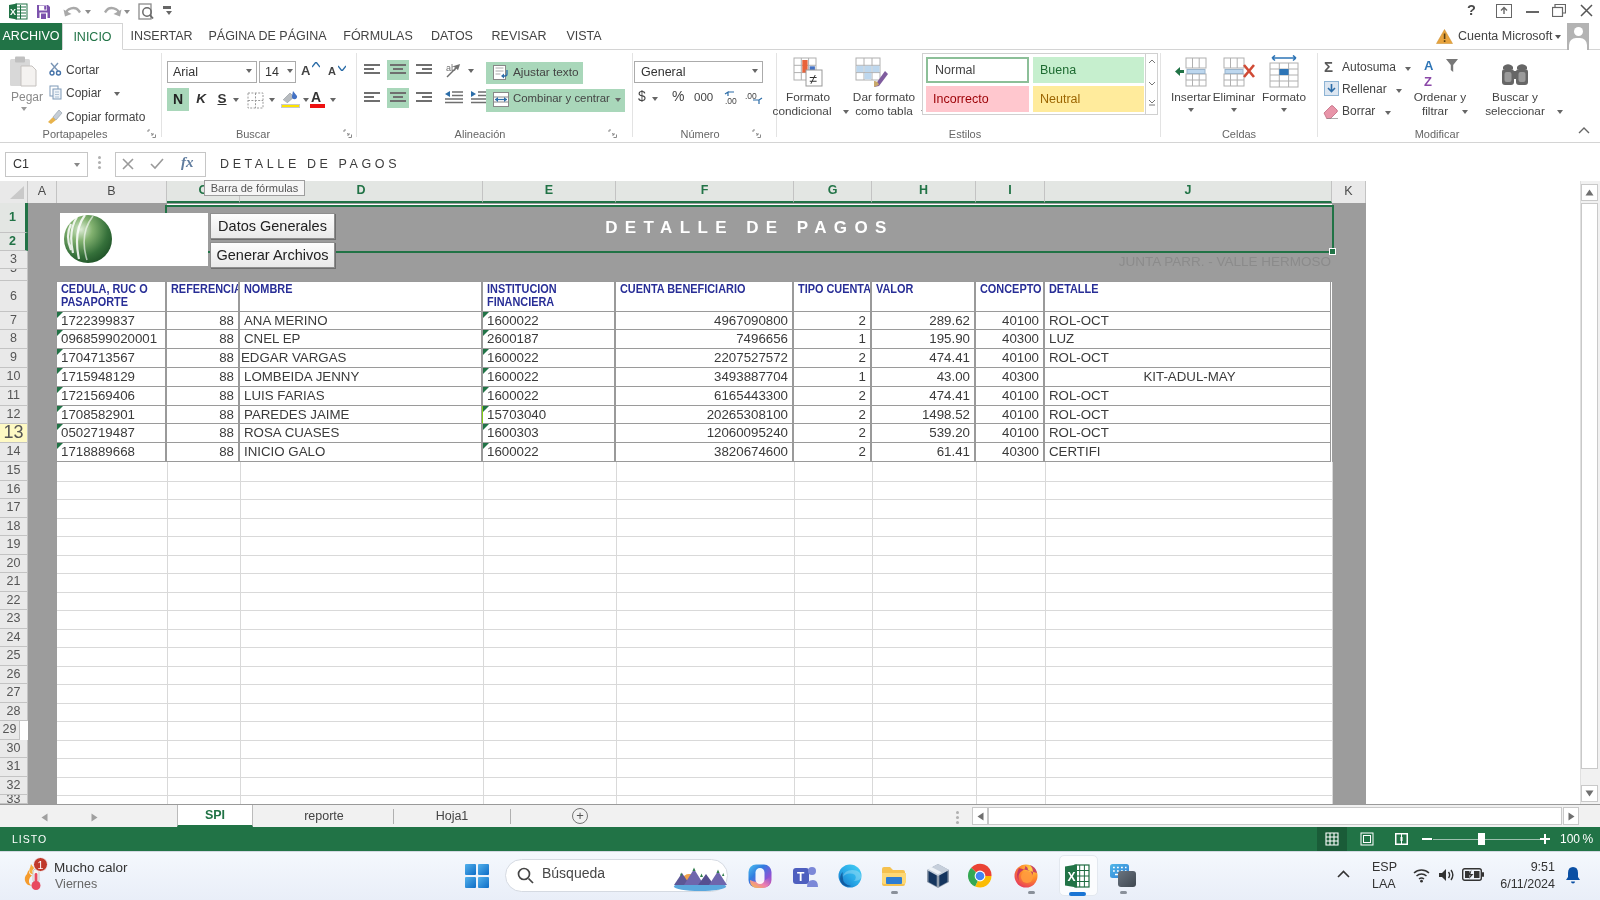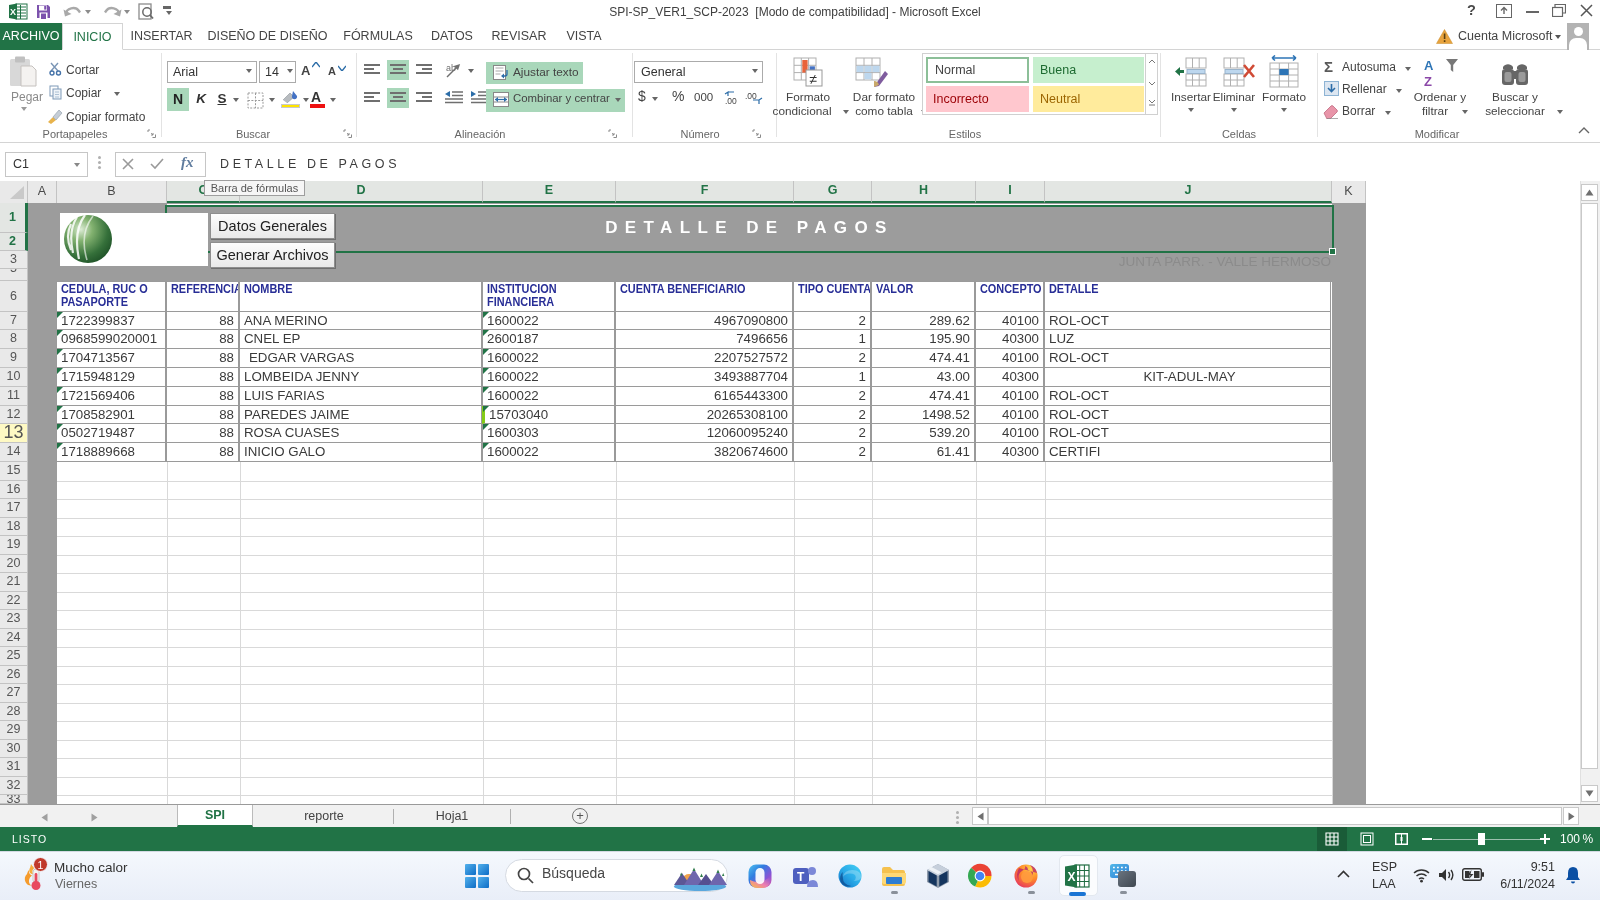--- a/index.html
+++ b/index.html
@@ -32,41 +32,40 @@
       <path d="M19.5 4.5 L18 11.5 L11.5 9 z" fill="#a9a9a9"></path>
       <path d="M22 5 h6 l-3 4 z" fill="#8c8c8c"></path>
     </svg>
 <svg class="a" style="left:137px;top:3px;" width="18" height="18" viewBox="0 0 18 18">
       <rect x="2" y="1" width="12" height="15" fill="#fff" stroke="#8c8c8c" stroke-width="1.3"></rect>
       <circle cx="10" cy="9" r="4.2" fill="none" stroke="#6a6a6a" stroke-width="1.5"></circle>
       <path d="M13 12.2 L16 15.5" stroke="#6a6a6a" stroke-width="1.8"></path>
     </svg>
 <div class="a" style="left:163px;top:6px;width:8px;height:2px;border-top:1px solid #666;border-bottom:2px solid #666;"></div>
 <div class="a" style="left:166px;top:11px;width:0;height:0;border-left:3px solid transparent;border-right:3px solid transparent;border-top:4px solid #666;"></div>
-<div class="a" style="left:0;top:5px;width:1590px;text-align:center;font-size:12px;color:#404040;">SPI-SP_VER1_SCP-2023&nbsp; [Modo de compatibilidad] - Microsoft Excel</div>
 <div class="a" style="left:1467px;top:2px;font-size:14.5px;color:#4a4a4a;font-weight:bold;">?</div>
 <svg class="a" style="left:1496px;top:4px;" width="16" height="14" viewBox="0 0 16 14">
       <rect x="0.5" y="0.5" width="15" height="13" fill="none" stroke="#666"></rect>
       <path d="M8 10 V4 M5 6.5 L8 3.5 L11 6.5" stroke="#666" stroke-width="1.4" fill="none"></path>
     </svg>
 <div class="a" style="left:1526px;top:11px;width:13px;height:2px;background:#666;"></div>
 <svg class="a" style="left:1552px;top:4px;" width="14" height="13" viewBox="0 0 14 13">
       <rect x="0.5" y="3.5" width="10" height="9" fill="#fff" stroke="#666" stroke-width="1.2"></rect>
       <path d="M3 3.5 V0.5 H13.5 V9 H11" stroke="#666" stroke-width="1.2" fill="none"></path>
     </svg>
 <svg class="a" style="left:1580px;top:4px;" width="13" height="13" viewBox="0 0 13 13">
       <path d="M1 1 L12 12 M12 1 L1 12" stroke="#555" stroke-width="1.5"></path>
     </svg>
 </div>
 <div class="a" style="left:0;top:23px;width:1600px;height:27px;background:#fff;">
 <div class="a" style="left:0;top:26px;width:1600px;height:1px;background:#d4d4d4;"></div>
 <div class="a" style="left:0;top:0;width:62px;height:27px;background:#217346;color:#fff;text-align:center;line-height:27px;font-size:12.5px;">ARCHIVO</div>
 <div class="a" style="left:62px;top:0;width:61px;height:27px;background:#fff;color:#217346;text-align:center;line-height:27px;font-size:12.5px;border:1px solid #d4d4d4;border-bottom:1px solid #fff;">INICIO</div>
 <div class="a" style="left:128px;top:0;width:67px;height:27px;color:#444;text-align:center;line-height:27px;font-size:12.5px;">INSERTAR</div>
-<div class="a" style="left:205px;top:0;width:125px;height:27px;color:#444;text-align:center;line-height:27px;font-size:12.5px;">DISEÑO DE DISEÑO</div>
+<div class="a" style="left:205px;top:0;width:125px;height:27px;color:#444;text-align:center;line-height:27px;font-size:12.5px;">PÁGINA DE PÁGINA</div>
 <div class="a" style="left:340px;top:0;width:76px;height:27px;color:#444;text-align:center;line-height:27px;font-size:12.5px;">FÓRMULAS</div>
 <div class="a" style="left:426px;top:0;width:52px;height:27px;color:#444;text-align:center;line-height:27px;font-size:12.5px;">DATOS</div>
 <div class="a" style="left:488px;top:0;width:62px;height:27px;color:#444;text-align:center;line-height:27px;font-size:12.5px;">REVISAR</div>
 <div class="a" style="left:560px;top:0;width:48px;height:27px;color:#444;text-align:center;line-height:27px;font-size:12.5px;">VISTA</div>
 <svg class="a" style="left:1436px;top:6px;" width="17" height="15" viewBox="0 0 17 15">
       <path d="M8.5 0.5 L16.5 14.5 H0.5 z" fill="#e8a33d" stroke="#c68a28" stroke-width="0.5"></path>
       <rect x="7.8" y="4.5" width="1.6" height="5.5" fill="#5a4010"></rect>
       <rect x="7.8" y="11.2" width="1.6" height="1.8" fill="#5a4010"></rect>
     </svg>
 <div class="a" style="left:1458px;top:6px;font-size:12.5px;color:#444;">Cuenta Microsoft</div>
@@ -386,21 +385,21 @@
 <div class="a" style="left:0;top:355.00000000000006px;width:28px;height:18.5px;background:#e9e9e9;border-right:1px solid #c3c3c3;border-bottom:1px solid #c3c3c3;color:#555;font-size:12.5px;text-align:center;line-height:17.5px;overflow:hidden;">19</div>
 <div class="a" style="left:0;top:373.50000000000006px;width:28px;height:18.5px;background:#e9e9e9;border-right:1px solid #c3c3c3;border-bottom:1px solid #c3c3c3;color:#555;font-size:12.5px;text-align:center;line-height:17.5px;overflow:hidden;">20</div>
 <div class="a" style="left:0;top:392.00000000000006px;width:28px;height:18.5px;background:#e9e9e9;border-right:1px solid #c3c3c3;border-bottom:1px solid #c3c3c3;color:#555;font-size:12.5px;text-align:center;line-height:17.5px;overflow:hidden;">21</div>
 <div class="a" style="left:0;top:410.50000000000006px;width:28px;height:18.5px;background:#e9e9e9;border-right:1px solid #c3c3c3;border-bottom:1px solid #c3c3c3;color:#555;font-size:12.5px;text-align:center;line-height:17.5px;overflow:hidden;">22</div>
 <div class="a" style="left:0;top:429.00000000000006px;width:28px;height:18.5px;background:#e9e9e9;border-right:1px solid #c3c3c3;border-bottom:1px solid #c3c3c3;color:#555;font-size:12.5px;text-align:center;line-height:17.5px;overflow:hidden;">23</div>
 <div class="a" style="left:0;top:447.50000000000006px;width:28px;height:18.5px;background:#e9e9e9;border-right:1px solid #c3c3c3;border-bottom:1px solid #c3c3c3;color:#555;font-size:12.5px;text-align:center;line-height:17.5px;overflow:hidden;">24</div>
 <div class="a" style="left:0;top:466.00000000000006px;width:28px;height:18.5px;background:#e9e9e9;border-right:1px solid #c3c3c3;border-bottom:1px solid #c3c3c3;color:#555;font-size:12.5px;text-align:center;line-height:17.5px;overflow:hidden;">25</div>
 <div class="a" style="left:0;top:484.50000000000006px;width:28px;height:18.5px;background:#e9e9e9;border-right:1px solid #c3c3c3;border-bottom:1px solid #c3c3c3;color:#555;font-size:12.5px;text-align:center;line-height:17.5px;overflow:hidden;">26</div>
 <div class="a" style="left:0;top:503.00000000000006px;width:28px;height:18.499999999999943px;background:#e9e9e9;border-right:1px solid #c3c3c3;border-bottom:1px solid #c3c3c3;color:#555;font-size:12.5px;text-align:center;line-height:17.499999999999943px;overflow:hidden;">27</div>
 <div class="a" style="left:0;top:521.5px;width:28px;height:18.5px;background:#e9e9e9;border-right:1px solid #c3c3c3;border-bottom:1px solid #c3c3c3;color:#555;font-size:12.5px;text-align:center;line-height:17.5px;overflow:hidden;">28</div>
-<div class="a" style="left:0;top:540.0px;width:28px;height:18.5px;background:#e9e9e9;border-right:1px solid #c3c3c3;border-bottom:1px solid #c3c3c3;color:#555;font-size:12.5px;text-align:center;line-height:17.5px;overflow:hidden;">29</div>
+<div class="a" style="left:0;top:540.0px;width:20px;height:18.5px;background:#e9e9e9;border-right:1px solid #c3c3c3;border-bottom:1px solid #c3c3c3;color:#555;font-size:12.5px;text-align:center;line-height:17.5px;overflow:hidden;">29</div>
 <div class="a" style="left:0;top:558.5px;width:28px;height:18.5px;background:#e9e9e9;border-right:1px solid #c3c3c3;border-bottom:1px solid #c3c3c3;color:#555;font-size:12.5px;text-align:center;line-height:17.5px;overflow:hidden;">30</div>
 <div class="a" style="left:0;top:577.0px;width:28px;height:18.5px;background:#e9e9e9;border-right:1px solid #c3c3c3;border-bottom:1px solid #c3c3c3;color:#555;font-size:12.5px;text-align:center;line-height:17.5px;overflow:hidden;">31</div>
 <div class="a" style="left:0;top:595.5px;width:28px;height:18.5px;background:#e9e9e9;border-right:1px solid #c3c3c3;border-bottom:1px solid #c3c3c3;color:#555;font-size:12.5px;text-align:center;line-height:17.5px;overflow:hidden;">32</div>
 <div class="a" style="left:0;top:614.0px;width:28px;height:9.0px;background:#e9e9e9;border-right:1px solid #c3c3c3;border-bottom:1px solid #c3c3c3;color:#555;font-size:12.5px;text-align:center;line-height:8.0px;overflow:hidden;">33</div>
 <div class="a" style="left:57px;top:299.5px;width:1275px;height:1px;background:#d9d9d9;"></div>
 <div class="a" style="left:57px;top:318.0px;width:1275px;height:1px;background:#d9d9d9;"></div>
 <div class="a" style="left:57px;top:336.5px;width:1275px;height:1px;background:#d9d9d9;"></div>
 <div class="a" style="left:57px;top:355.0px;width:1275px;height:1px;background:#d9d9d9;"></div>
 <div class="a" style="left:57px;top:373.5px;width:1275px;height:1px;background:#d9d9d9;"></div>
 <div class="a" style="left:57px;top:392.0px;width:1275px;height:1px;background:#d9d9d9;"></div>
@@ -476,21 +475,21 @@
 <div class="a" style="left:483px;top:149.4px;width:133px;height:18.8px;border-right:1px solid #9a9a9a;border-bottom:1px solid #9a9a9a;border-left:1px solid #9a9a9a;margin-left:-1px;font-size:13.3px;color:#3a3a3a;line-height:18px;padding-left:4px;white-space:nowrap;overflow:hidden;">2600187</div>
 <div class="a" style="left:483px;top:149.4px;width:0;height:0;border-top:6px solid #217346;border-right:6px solid transparent;"></div>
 <div class="a" style="left:616px;top:149.4px;width:178px;height:18.8px;border-right:1px solid #9a9a9a;border-bottom:1px solid #9a9a9a;border-left:1px solid #9a9a9a;margin-left:-1px;font-size:13.3px;color:#3a3a3a;line-height:18px;padding-right:4px;text-align:right;white-space:nowrap;overflow:hidden;">7496656</div>
 <div class="a" style="left:794px;top:149.4px;width:78px;height:18.8px;border-right:1px solid #9a9a9a;border-bottom:1px solid #9a9a9a;border-left:1px solid #9a9a9a;margin-left:-1px;font-size:13.3px;color:#3a3a3a;line-height:18px;padding-right:4px;text-align:right;white-space:nowrap;overflow:hidden;">1</div>
 <div class="a" style="left:872px;top:149.4px;width:104px;height:18.8px;border-right:1px solid #9a9a9a;border-bottom:1px solid #9a9a9a;border-left:1px solid #9a9a9a;margin-left:-1px;font-size:13.3px;color:#3a3a3a;line-height:18px;padding-right:4px;text-align:right;white-space:nowrap;overflow:hidden;">195.90</div>
 <div class="a" style="left:976px;top:149.4px;width:69px;height:18.8px;border-right:1px solid #9a9a9a;border-bottom:1px solid #9a9a9a;border-left:1px solid #9a9a9a;margin-left:-1px;font-size:13.3px;color:#3a3a3a;line-height:18px;padding-right:4px;text-align:right;white-space:nowrap;overflow:hidden;">40300</div>
 <div class="a" style="left:1045px;top:149.4px;width:287px;height:18.8px;border-right:1px solid #9a9a9a;border-bottom:1px solid #9a9a9a;border-left:1px solid #9a9a9a;margin-left:-1px;font-size:13.3px;color:#3a3a3a;line-height:18px;padding-left:4px;white-space:nowrap;overflow:hidden;">LUZ</div>
 <div class="a" style="left:57px;top:168.20000000000002px;width:110px;height:18.8px;border-right:1px solid #9a9a9a;border-bottom:1px solid #9a9a9a;border-left:1px solid #9a9a9a;margin-left:-1px;font-size:13.3px;color:#3a3a3a;line-height:18px;padding-left:4px;white-space:nowrap;overflow:hidden;">1704713567</div>
 <div class="a" style="left:57px;top:168.20000000000002px;width:0;height:0;border-top:6px solid #217346;border-right:6px solid transparent;"></div>
 <div class="a" style="left:167px;top:168.20000000000002px;width:73px;height:18.8px;border-right:1px solid #9a9a9a;border-bottom:1px solid #9a9a9a;border-left:1px solid #9a9a9a;margin-left:-1px;font-size:13.3px;color:#3a3a3a;line-height:18px;padding-right:4px;text-align:right;white-space:nowrap;overflow:hidden;">88</div>
-<div class="a" style="left:240px;top:168.20000000000002px;width:243px;height:18.8px;border-right:1px solid #9a9a9a;border-bottom:1px solid #9a9a9a;border-left:1px solid #9a9a9a;margin-left:-1px;font-size:13.3px;color:#3a3a3a;line-height:18px;padding-left:9px;white-space:nowrap;overflow:hidden;">EDGAR VARGAS</div>
+<div class="a" style="left:240px;top:168.20000000000002px;width:243px;height:18.8px;border-right:1px solid #9a9a9a;border-bottom:1px solid #9a9a9a;border-left:1px solid #9a9a9a;margin-left:-1px;font-size:13.3px;color:#3a3a3a;line-height:18px;padding-left:1px;white-space:nowrap;overflow:hidden;">EDGAR VARGAS</div>
 <div class="a" style="left:483px;top:168.20000000000002px;width:133px;height:18.8px;border-right:1px solid #9a9a9a;border-bottom:1px solid #9a9a9a;border-left:1px solid #9a9a9a;margin-left:-1px;font-size:13.3px;color:#3a3a3a;line-height:18px;padding-left:4px;white-space:nowrap;overflow:hidden;">1600022</div>
 <div class="a" style="left:483px;top:168.20000000000002px;width:0;height:0;border-top:6px solid #217346;border-right:6px solid transparent;"></div>
 <div class="a" style="left:616px;top:168.20000000000002px;width:178px;height:18.8px;border-right:1px solid #9a9a9a;border-bottom:1px solid #9a9a9a;border-left:1px solid #9a9a9a;margin-left:-1px;font-size:13.3px;color:#3a3a3a;line-height:18px;padding-right:4px;text-align:right;white-space:nowrap;overflow:hidden;">2207527572</div>
 <div class="a" style="left:794px;top:168.20000000000002px;width:78px;height:18.8px;border-right:1px solid #9a9a9a;border-bottom:1px solid #9a9a9a;border-left:1px solid #9a9a9a;margin-left:-1px;font-size:13.3px;color:#3a3a3a;line-height:18px;padding-right:4px;text-align:right;white-space:nowrap;overflow:hidden;">2</div>
 <div class="a" style="left:872px;top:168.20000000000002px;width:104px;height:18.8px;border-right:1px solid #9a9a9a;border-bottom:1px solid #9a9a9a;border-left:1px solid #9a9a9a;margin-left:-1px;font-size:13.3px;color:#3a3a3a;line-height:18px;padding-right:4px;text-align:right;white-space:nowrap;overflow:hidden;">474.41</div>
 <div class="a" style="left:976px;top:168.20000000000002px;width:69px;height:18.8px;border-right:1px solid #9a9a9a;border-bottom:1px solid #9a9a9a;border-left:1px solid #9a9a9a;margin-left:-1px;font-size:13.3px;color:#3a3a3a;line-height:18px;padding-right:4px;text-align:right;white-space:nowrap;overflow:hidden;">40100</div>
 <div class="a" style="left:1045px;top:168.20000000000002px;width:287px;height:18.8px;border-right:1px solid #9a9a9a;border-bottom:1px solid #9a9a9a;border-left:1px solid #9a9a9a;margin-left:-1px;font-size:13.3px;color:#3a3a3a;line-height:18px;padding-left:4px;white-space:nowrap;overflow:hidden;">ROL-OCT</div>
 <div class="a" style="left:57px;top:187.00000000000003px;width:110px;height:18.8px;border-right:1px solid #9a9a9a;border-bottom:1px solid #9a9a9a;border-left:1px solid #9a9a9a;margin-left:-1px;font-size:13.3px;color:#3a3a3a;line-height:18px;padding-left:4px;white-space:nowrap;overflow:hidden;">1715948129</div>
 <div class="a" style="left:57px;top:187.00000000000003px;width:0;height:0;border-top:6px solid #217346;border-right:6px solid transparent;"></div>
 <div class="a" style="left:167px;top:187.00000000000003px;width:73px;height:18.8px;border-right:1px solid #9a9a9a;border-bottom:1px solid #9a9a9a;border-left:1px solid #9a9a9a;margin-left:-1px;font-size:13.3px;color:#3a3a3a;line-height:18px;padding-right:4px;text-align:right;white-space:nowrap;overflow:hidden;">88</div>
@@ -510,21 +509,21 @@
 <div class="a" style="left:483px;top:205.80000000000004px;width:0;height:0;border-top:6px solid #217346;border-right:6px solid transparent;"></div>
 <div class="a" style="left:616px;top:205.80000000000004px;width:178px;height:18.8px;border-right:1px solid #9a9a9a;border-bottom:1px solid #9a9a9a;border-left:1px solid #9a9a9a;margin-left:-1px;font-size:13.3px;color:#3a3a3a;line-height:18px;padding-right:4px;text-align:right;white-space:nowrap;overflow:hidden;">6165443300</div>
 <div class="a" style="left:794px;top:205.80000000000004px;width:78px;height:18.8px;border-right:1px solid #9a9a9a;border-bottom:1px solid #9a9a9a;border-left:1px solid #9a9a9a;margin-left:-1px;font-size:13.3px;color:#3a3a3a;line-height:18px;padding-right:4px;text-align:right;white-space:nowrap;overflow:hidden;">2</div>
 <div class="a" style="left:872px;top:205.80000000000004px;width:104px;height:18.8px;border-right:1px solid #9a9a9a;border-bottom:1px solid #9a9a9a;border-left:1px solid #9a9a9a;margin-left:-1px;font-size:13.3px;color:#3a3a3a;line-height:18px;padding-right:4px;text-align:right;white-space:nowrap;overflow:hidden;">474.41</div>
 <div class="a" style="left:976px;top:205.80000000000004px;width:69px;height:18.8px;border-right:1px solid #9a9a9a;border-bottom:1px solid #9a9a9a;border-left:1px solid #9a9a9a;margin-left:-1px;font-size:13.3px;color:#3a3a3a;line-height:18px;padding-right:4px;text-align:right;white-space:nowrap;overflow:hidden;">40100</div>
 <div class="a" style="left:1045px;top:205.80000000000004px;width:287px;height:18.8px;border-right:1px solid #9a9a9a;border-bottom:1px solid #9a9a9a;border-left:1px solid #9a9a9a;margin-left:-1px;font-size:13.3px;color:#3a3a3a;line-height:18px;padding-left:4px;white-space:nowrap;overflow:hidden;">ROL-OCT</div>
 <div class="a" style="left:57px;top:224.60000000000005px;width:110px;height:18.8px;border-right:1px solid #9a9a9a;border-bottom:1px solid #9a9a9a;border-left:1px solid #9a9a9a;margin-left:-1px;font-size:13.3px;color:#3a3a3a;line-height:18px;padding-left:4px;white-space:nowrap;overflow:hidden;">1708582901</div>
 <div class="a" style="left:57px;top:224.60000000000005px;width:0;height:0;border-top:6px solid #217346;border-right:6px solid transparent;"></div>
 <div class="a" style="left:167px;top:224.60000000000005px;width:73px;height:18.8px;border-right:1px solid #9a9a9a;border-bottom:1px solid #9a9a9a;border-left:1px solid #9a9a9a;margin-left:-1px;font-size:13.3px;color:#3a3a3a;line-height:18px;padding-right:4px;text-align:right;white-space:nowrap;overflow:hidden;">88</div>
 <div class="a" style="left:240px;top:224.60000000000005px;width:243px;height:18.8px;border-right:1px solid #9a9a9a;border-bottom:1px solid #9a9a9a;border-left:1px solid #9a9a9a;margin-left:-1px;font-size:13.3px;color:#3a3a3a;line-height:18px;padding-left:4px;white-space:nowrap;overflow:hidden;">PAREDES JAIME</div>
-<div class="a" style="left:483px;top:224.60000000000005px;width:133px;height:18.8px;border-right:1px solid #9a9a9a;border-bottom:1px solid #9a9a9a;border-left:3px solid #84cc16;margin-left:-1px;font-size:13.3px;color:#3a3a3a;line-height:18px;padding-left:4px;white-space:nowrap;overflow:hidden;">15703040</div>
+<div class="a" style="left:483px;top:224.60000000000005px;width:133px;height:18.8px;border-right:1px solid #9a9a9a;border-bottom:1px solid #9a9a9a;border-left:1px solid #84cc16;margin-left:-1px;font-size:13.3px;color:#3a3a3a;line-height:18px;padding-left:4px;white-space:nowrap;overflow:hidden;">15703040</div>
 <div class="a" style="left:483px;top:224.60000000000005px;width:0;height:0;border-top:6px solid #217346;border-right:6px solid transparent;"></div>
 <div class="a" style="left:616px;top:224.60000000000005px;width:178px;height:18.8px;border-right:1px solid #9a9a9a;border-bottom:1px solid #9a9a9a;border-left:1px solid #9a9a9a;margin-left:-1px;font-size:13.3px;color:#3a3a3a;line-height:18px;padding-right:4px;text-align:right;white-space:nowrap;overflow:hidden;">20265308100</div>
 <div class="a" style="left:794px;top:224.60000000000005px;width:78px;height:18.8px;border-right:1px solid #9a9a9a;border-bottom:1px solid #9a9a9a;border-left:1px solid #9a9a9a;margin-left:-1px;font-size:13.3px;color:#3a3a3a;line-height:18px;padding-right:4px;text-align:right;white-space:nowrap;overflow:hidden;">2</div>
 <div class="a" style="left:872px;top:224.60000000000005px;width:104px;height:18.8px;border-right:1px solid #9a9a9a;border-bottom:1px solid #9a9a9a;border-left:1px solid #9a9a9a;margin-left:-1px;font-size:13.3px;color:#3a3a3a;line-height:18px;padding-right:4px;text-align:right;white-space:nowrap;overflow:hidden;">1498.52</div>
 <div class="a" style="left:976px;top:224.60000000000005px;width:69px;height:18.8px;border-right:1px solid #9a9a9a;border-bottom:1px solid #9a9a9a;border-left:1px solid #9a9a9a;margin-left:-1px;font-size:13.3px;color:#3a3a3a;line-height:18px;padding-right:4px;text-align:right;white-space:nowrap;overflow:hidden;">40100</div>
 <div class="a" style="left:1045px;top:224.60000000000005px;width:287px;height:18.8px;border-right:1px solid #9a9a9a;border-bottom:1px solid #9a9a9a;border-left:1px solid #9a9a9a;margin-left:-1px;font-size:13.3px;color:#3a3a3a;line-height:18px;padding-left:4px;white-space:nowrap;overflow:hidden;">ROL-OCT</div>
 <div class="a" style="left:57px;top:243.40000000000006px;width:110px;height:18.8px;border-right:1px solid #9a9a9a;border-bottom:1px solid #9a9a9a;border-left:1px solid #9a9a9a;margin-left:-1px;font-size:13.3px;color:#3a3a3a;line-height:18px;padding-left:4px;white-space:nowrap;overflow:hidden;">0502719487</div>
 <div class="a" style="left:57px;top:243.40000000000006px;width:0;height:0;border-top:6px solid #217346;border-right:6px solid transparent;"></div>
 <div class="a" style="left:167px;top:243.40000000000006px;width:73px;height:18.8px;border-right:1px solid #9a9a9a;border-bottom:1px solid #9a9a9a;border-left:1px solid #9a9a9a;margin-left:-1px;font-size:13.3px;color:#3a3a3a;line-height:18px;padding-right:4px;text-align:right;white-space:nowrap;overflow:hidden;">88</div>
 <div class="a" style="left:240px;top:243.40000000000006px;width:243px;height:18.8px;border-right:1px solid #9a9a9a;border-bottom:1px solid #9a9a9a;border-left:1px solid #9a9a9a;margin-left:-1px;font-size:13.3px;color:#3a3a3a;line-height:18px;padding-left:4px;white-space:nowrap;overflow:hidden;">ROSA CUASES</div>

